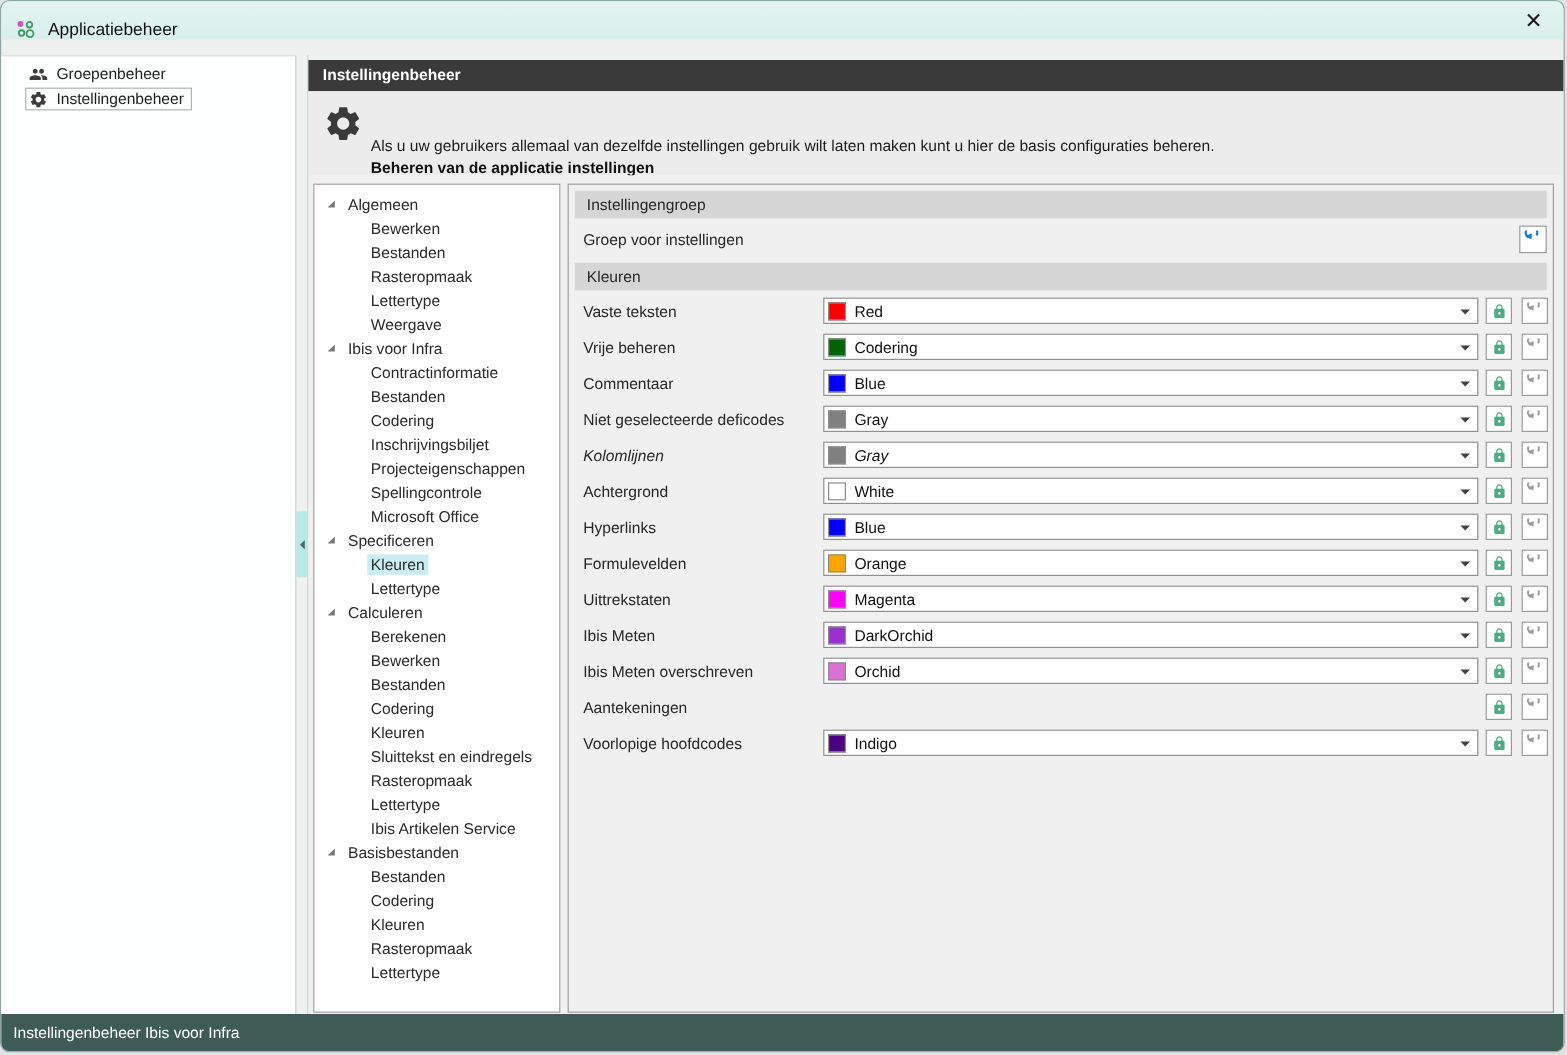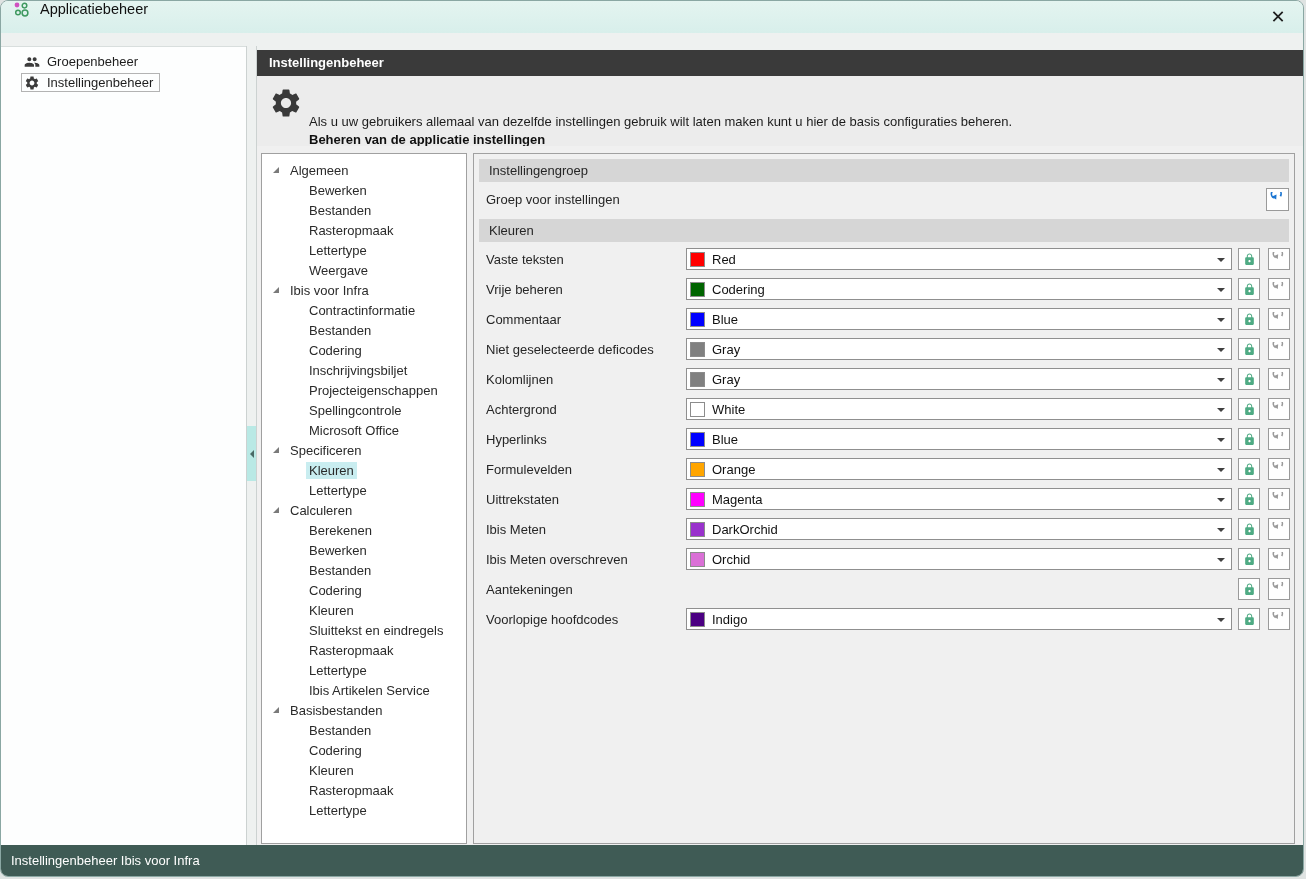--- a/index.html
+++ b/index.html
@@ -6,21 +6,21 @@
   * { box-sizing:border-box; }
   .window {
     position:relative; width:1304px; height:877px; margin:0;
     border:1px solid #8aa7a3; border-radius:8px; overflow:hidden;
     background:#eef1f0; font-family:"Liberation Sans", sans-serif;
   }
   
   .titlebar {
     position:absolute; top:0; left:0; right:0; height:32px;
     background:linear-gradient(180deg,#e4f4f0,#d8efeb);
-    display:flex; align-items:flex-start; padding-left:12px;
+    display:flex; align-items:flex-end; padding-left:12px;
   }
   .titlebar .app-title { margin-left:10px; font-size:14.5px; color:#101010; }
   .close-btn {
     position:absolute; right:12px; top:4px; width:26px; height:24px;
     display:flex; align-items:center; justify-content:center;
     font-size:18px; color:#1c1c1c; background:transparent; border:none; cursor:pointer;
   }
   
   .sidebar {
     position:absolute; left:0; top:45px; width:245px; bottom:31px;
@@ -390,21 +390,21 @@
         <path d="M18 8h-1V6c0-2.76-2.24-5-5-5S7 3.24 7 6v2H6c-1.1 0-2 .9-2 2v10c0 1.1.9 2 2 2h12c1.1 0 2-.9 2-2V10c0-1.1-.9-2-2-2zm-6 9c-1.1 0-2-.9-2-2s.9-2 2-2 2 .9 2 2-.9 2-2 2zm3.1-9H8.9V6c0-1.71 1.39-3.1 3.1-3.1 1.71 0 3.1 1.39 3.1 3.1v2z"></path>
       </svg>
     </button>
     <button class="icon-btn undo-btn">
       <svg width="15" height="15" viewBox="0 0 20 20">
         <path d="M13 5.3 A6 6 0 1 0 4.8 7.5" fill="none" stroke="currentColor" stroke-width="2.2"></path>
         <polygon points="1.8,5.8 8.2,3.0 7.8,9.4" fill="currentColor"></polygon>
       </svg>
     </button>
   </div>
-            <div class="crow" style="top: 214px;">
+            <div class="crow" style="top: 214px; font-style: italic;">
     <span class="crow-label">Kolomlijnen</span>
     <div class="combo">
       <span class="swatch" style="background: rgb(128, 128, 128);"></span>
       <span>Gray</span>
       <span class="dd-arrow"></span>
     </div>
     <button class="icon-btn lock-btn">
       <svg width="13" height="13" viewBox="0 0 24 24" fill="currentColor">
         <path d="M18 8h-1V6c0-2.76-2.24-5-5-5S7 3.24 7 6v2H6c-1.1 0-2 .9-2 2v10c0 1.1.9 2 2 2h12c1.1 0 2-.9 2-2V10c0-1.1-.9-2-2-2zm-6 9c-1.1 0-2-.9-2-2s.9-2 2-2 2 .9 2 2-.9 2-2 2zm3.1-9H8.9V6c0-1.71 1.39-3.1 3.1-3.1 1.71 0 3.1 1.39 3.1 3.1v2z"></path>
       </svg>

